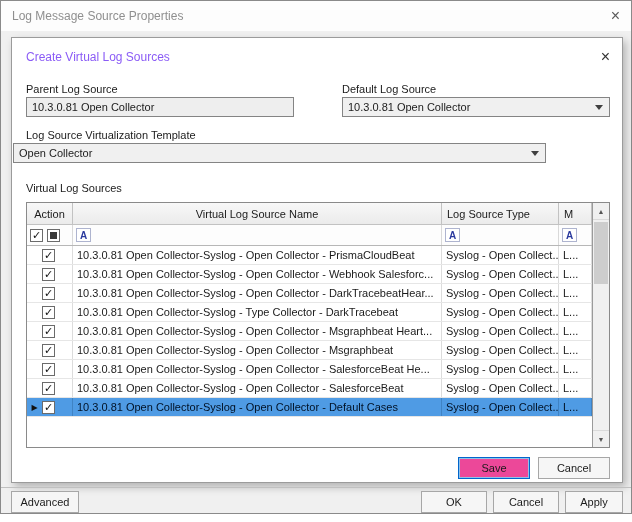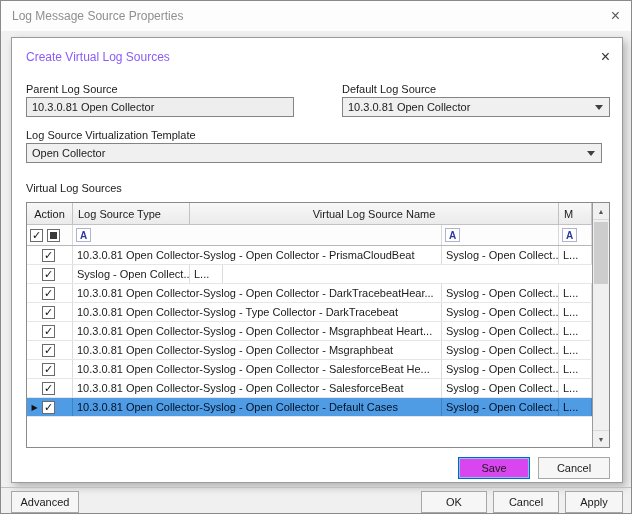--- a/index.html
+++ b/index.html
@@ -59,21 +59,21 @@
 
   .combo {
     position: absolute; height: 20px;
     background: #f0f0f0;
     border: 1px solid #848484;
     font-size: 11px; color: #1b1b1b;
     line-height: 18px; padding: 0 20px 0 5px;
     white-space: nowrap; overflow: hidden;
   }
   .cb-default  { left: 330px; top: 59px;  width: 268px; }
-  .cb-template { left: 14px;  top: 105px; width: 576px; }
+  .cb-template { left: 1px;  top: 105px; width: 533px; }
   .chev {
     position: absolute; right: 6px; top: 7px;
     width: 0; height: 0;
     border-left: 4px solid transparent;
     border-right: 4px solid transparent;
     border-top: 5px solid #404040;
   }
 
   
   .grid {
@@ -165,21 +165,21 @@
   .btn {
     position: absolute; height: 22px;
     background: #f6f6f6;
     border: 1px solid #a7a7a7;
     font-size: 11px; color: #1b1b1b;
     display: flex; align-items: center; justify-content: center;
   }
   .dlg-save   { right: 92px; top: 419px; width: 72px;
                 border: 1px solid #0066cc;
                 box-shadow: inset 0 0 0 1px #8fc0ea;
-                background: #d946ef; }
+                background: #ec4899; }
   .dlg-cancel { right: 12px; top: 419px; width: 72px; }
 
   .footer-sep {
     position: absolute; left: 0; top: 486px; width: 100%;
     border-top: 1px solid #c0c0c0;
   }
   .ft-advanced { left: 10px;  top: 490px; width: 68px; }
   .ft-ok       { left: 420px; top: 490px; width: 66px; }
   .ft-cancel   { left: 492px; top: 490px; width: 66px; }
   .ft-apply    { left: 564px; top: 490px; width: 58px; }
@@ -215,22 +215,22 @@
       <span>Open Collector</span>
       <span class="chev"></span>
     </div>
 
     <span class="lbl lbl-vls">Virtual Log Sources</span>
 
     <div class="grid">
 
       <div class="ghead">
         <div class="hcell c-action">Action</div>
+        <div class="hcell c-name">Virtual Log Source Name</div>
         <div class="hcell c-type left">Log Source Type</div>
-        <div class="hcell c-name">Virtual Log Source Name</div>
         <div class="hcell c-msg left">M</div>
       </div>
 
       <div class="gfilter">
         <div class="fcell c-action">
           <span class="cb">✓</span>
           <span class="sq">
               <span class="sq-fill"></span>
             </span>
         </div>
@@ -253,20 +253,21 @@
     </div>
     <div class="cell name c-name">10.3.0.81 Open Collector-Syslog - Open Collector - PrismaCloudBeat</div>
     <div class="cell type c-type">Syslog - Open Collect...</div>
     <div class="cell msg c-msg">L...</div>
   </div>
           <div class="grow">
     <div class="cell action c-action">
       <span class="ind"></span>
       <span class="cb">✓</span>
     </div>
+    <div class="cell name c-name">10.3.0.81 Open Collector-Syslog - Open Collector - Webhook Salesforc...</div>
     <div class="cell type c-type">Syslog - Open Collect...</div>
     <div class="cell msg c-msg">L...</div>
   </div>
           <div class="grow">
     <div class="cell action c-action">
       <span class="ind"></span>
       <span class="cb">✓</span>
     </div>
     <div class="cell name c-name">10.3.0.81 Open Collector-Syslog - Open Collector - DarkTracebeatHear...</div>
     <div class="cell type c-type">Syslog - Open Collect...</div>

